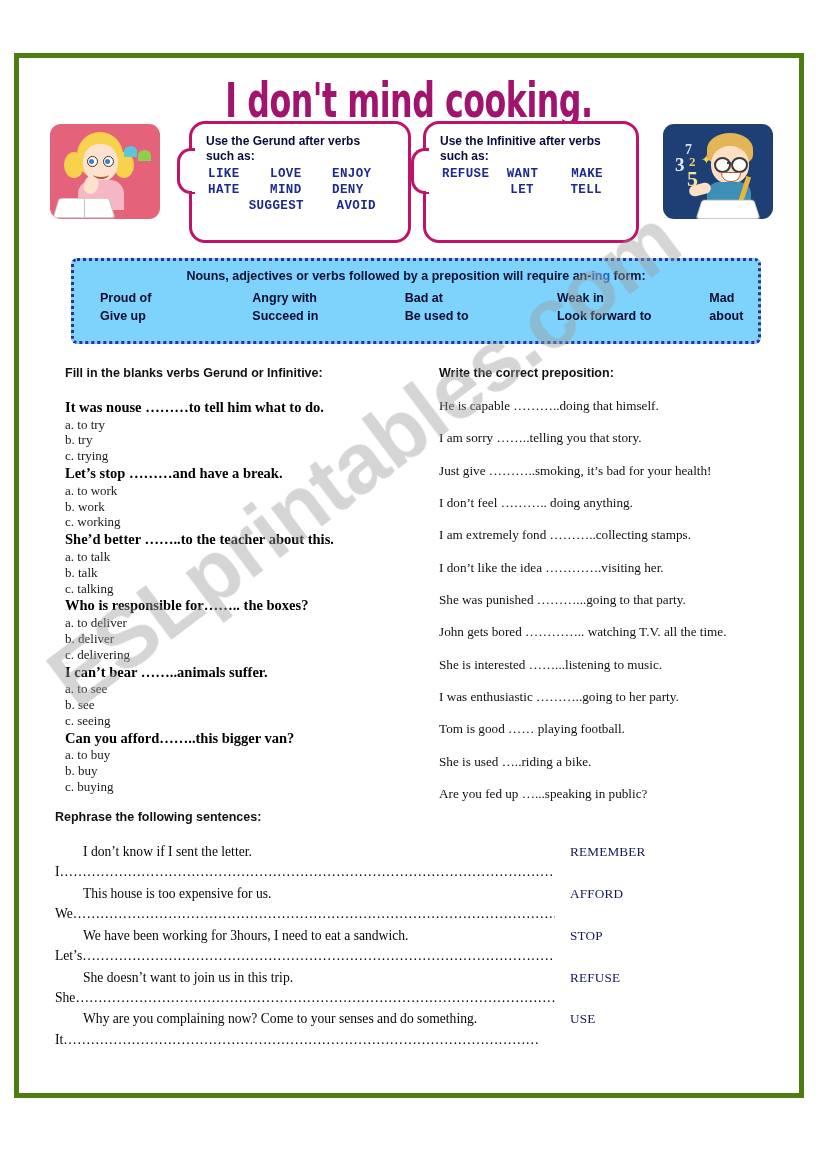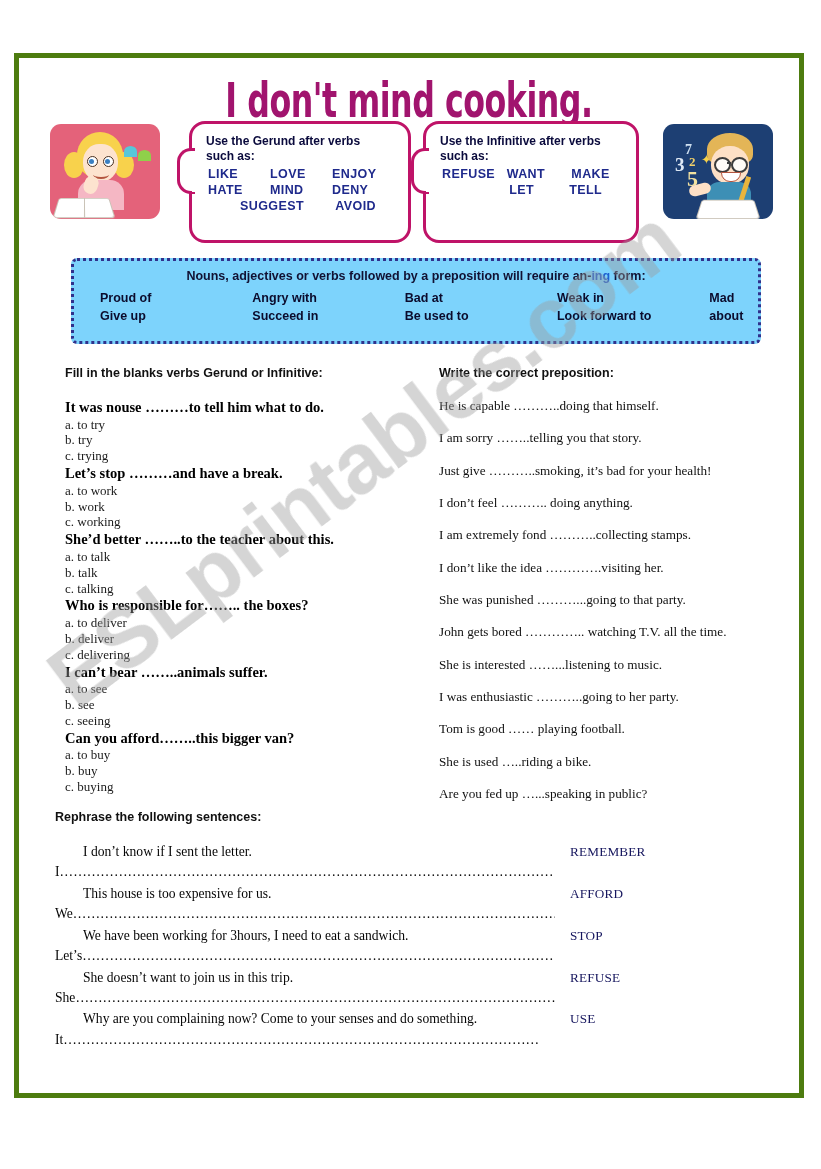--- a/index.html
+++ b/index.html
@@ -217,21 +217,21 @@
   .bubble-head {
     font-family: "Liberation Sans", sans-serif;
     font-weight: bold;
     font-size: 12px;
     color: #0a0a3c;
     margin: 10px 0 0 14px;
     line-height: 1.22;
   }
   .verb-grid {
     margin-top: 4px;
-    font-family: Liberation Sans, sans-serif;
+    font-family: Liberation Mono, monospace;
     font-weight: bold;
     font-size: 12.5px;
     color: #1f2a8c;
     letter-spacing: 0.4px;
   }
   .verb-row { display: flex; padding-left: 16px; margin-bottom: 2px; }
   .verb-row.indent { padding-left: 40px; text-align: right; }
   .verb-row span { display: inline-block; }
   #bubble-gerund .verb-row span { width: 62px; }
   #bubble-gerund .verb-row.indent span { width: 72px; }

